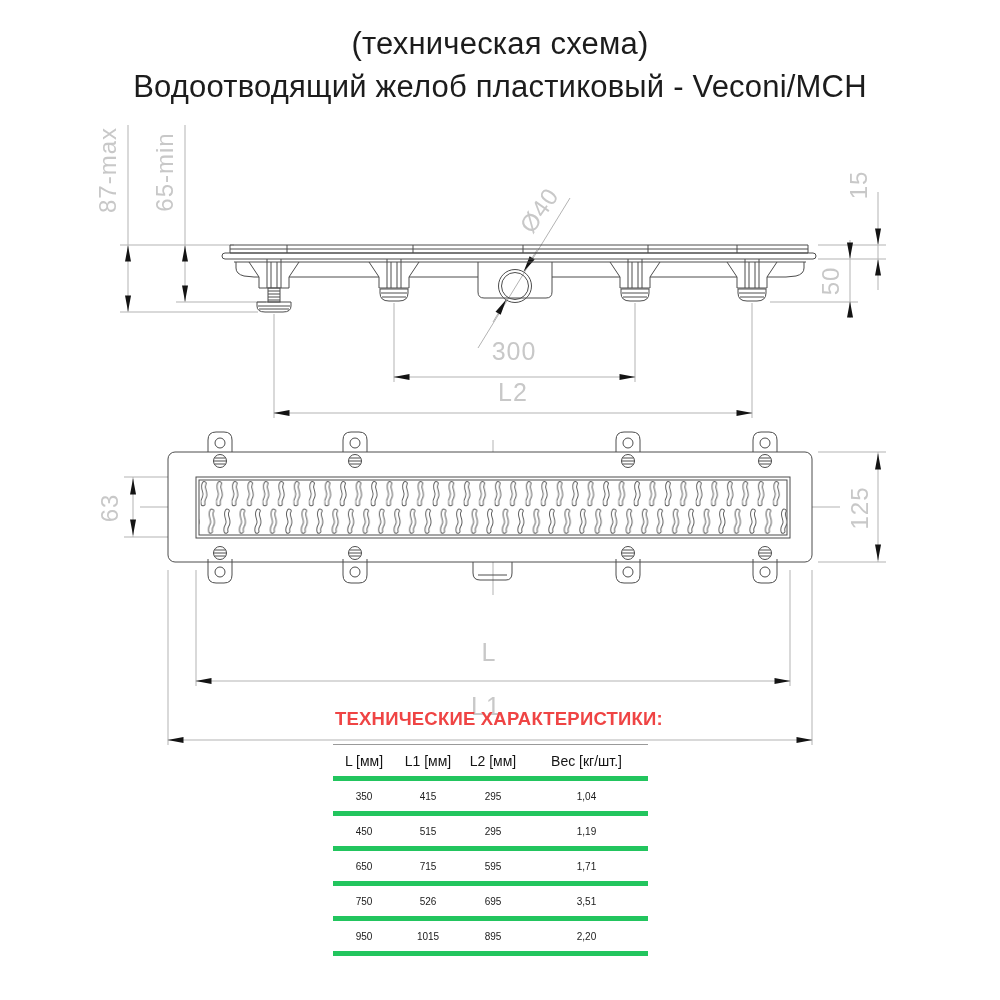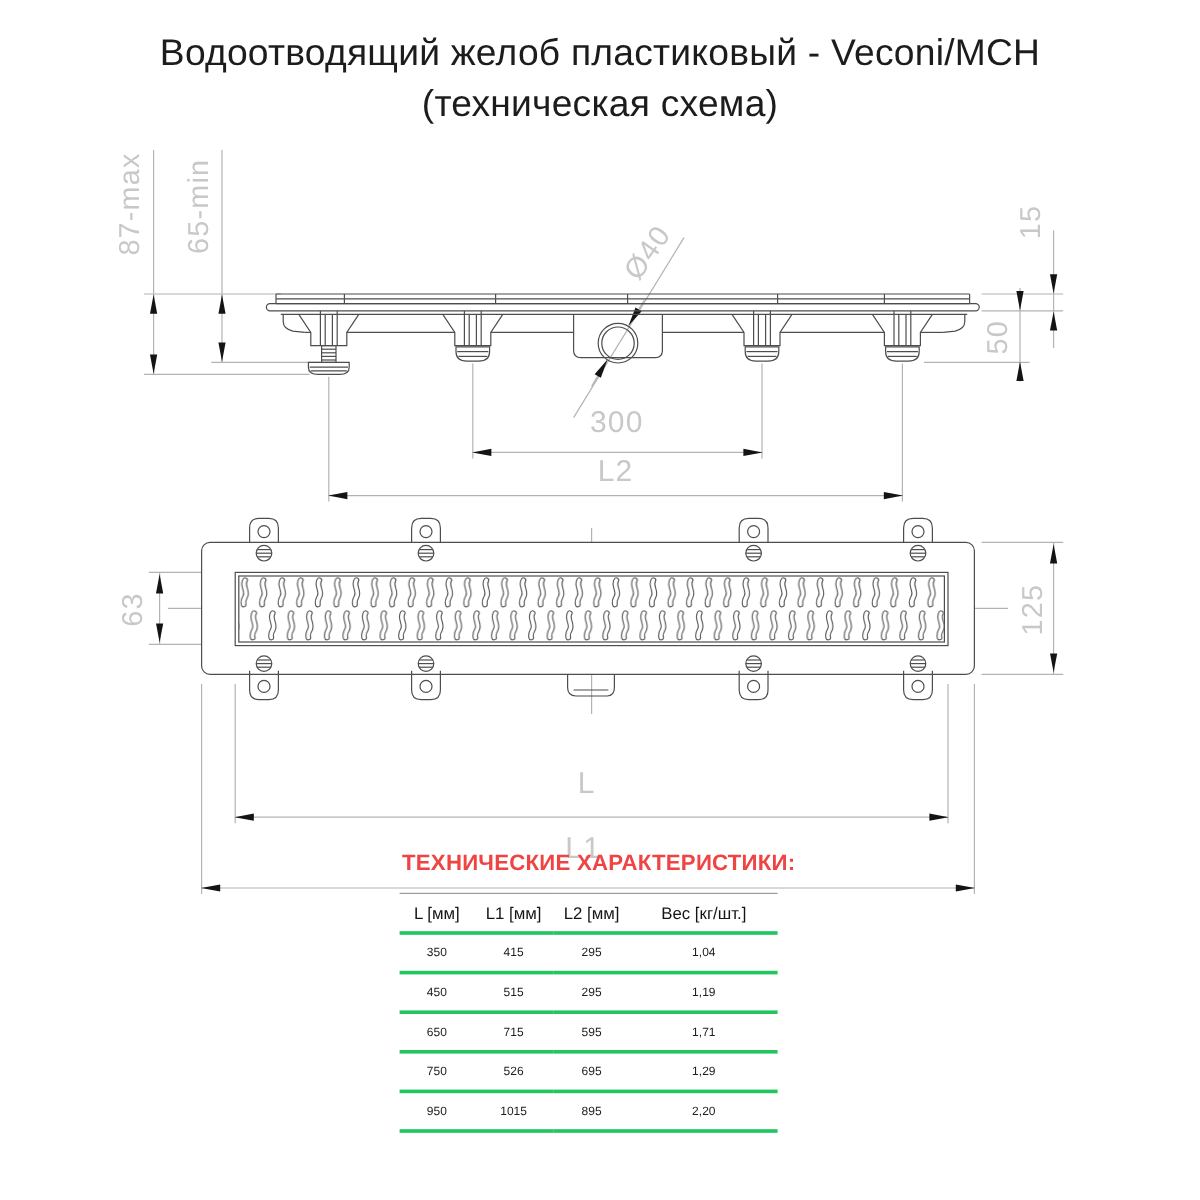--- a/index.html
+++ b/index.html
@@ -7,32 +7,32 @@
         font-family:"Liberation Sans",sans-serif;}
   .title{position:absolute;top:22px;left:0;width:100%;text-align:center;
          font-size:31px;line-height:43px;color:#1c1c1c;letter-spacing:.2px;}
   .drawing{position:absolute;left:0;top:0;width:1000px;height:1000px;}
   .dim{font-family:"Liberation Sans",sans-serif;font-size:25px;fill:#c8c8c8;letter-spacing:1px;}
   .dimS{font-family:"Liberation Sans",sans-serif;font-size:24px;fill:#c8c8c8;letter-spacing:1px;}
   .tbl-title{position:absolute;left:335px;top:708px;font-size:18.5px;font-weight:700;
              color:#ef4444;letter-spacing:.2px;}
   .tbl-wrap{position:absolute;left:333px;top:744px;width:315px;}
   table{width:100%;border-collapse:collapse;border-top:1px solid #9a9a9a;table-layout:fixed;}
-  tr{border-bottom:3px solid #22c55e;}
+  tr{border-bottom:5px solid #22c55e;}
   th{height:31px;font-size:14px;font-weight:400;color:#151515;text-align:center;padding:0;}
   td{height:30px;font-size:10px;font-weight:400;color:#202020;text-align:center;padding:0;}
 </style>
 </head>
 <body>
 
 <div class="page">
 
   <div class="title">
+    <div>(техническая схема)</div>
     <div>Водоотводящий желоб пластиковый - Veconi/MCH</div>
-    <div>(техническая схема)</div>
   </div>
 
   <svg class="drawing" viewBox="0 0 1000 1000" width="1000" height="1000">
     <defs>
       <marker id="mR" markerWidth="18" markerHeight="8" refX="16.5" refY="4" orient="auto" markerUnits="userSpaceOnUse">
         <path d="M17,4 L1,1 L1,7 Z" fill="#141414"></path>
       </marker>
       <marker id="mL" markerWidth="18" markerHeight="8" refX="1.5" refY="4" orient="auto" markerUnits="userSpaceOnUse">
         <path d="M1,4 L17,1 L17,7 Z" fill="#141414"></path>
       </marker>
@@ -305,21 +305,21 @@
         <tr>
           <td>650</td>
           <td>715</td>
           <td>595</td>
           <td>1,71</td>
         </tr>
         <tr>
           <td>750</td>
           <td>526</td>
           <td>695</td>
-          <td>1,29</td>
+          <td>3,51</td>
         </tr>
         <tr>
           <td>950</td>
           <td>1015</td>
           <td>895</td>
           <td>2,20</td>
         </tr>
       </tbody>
     </table>
   </div>

